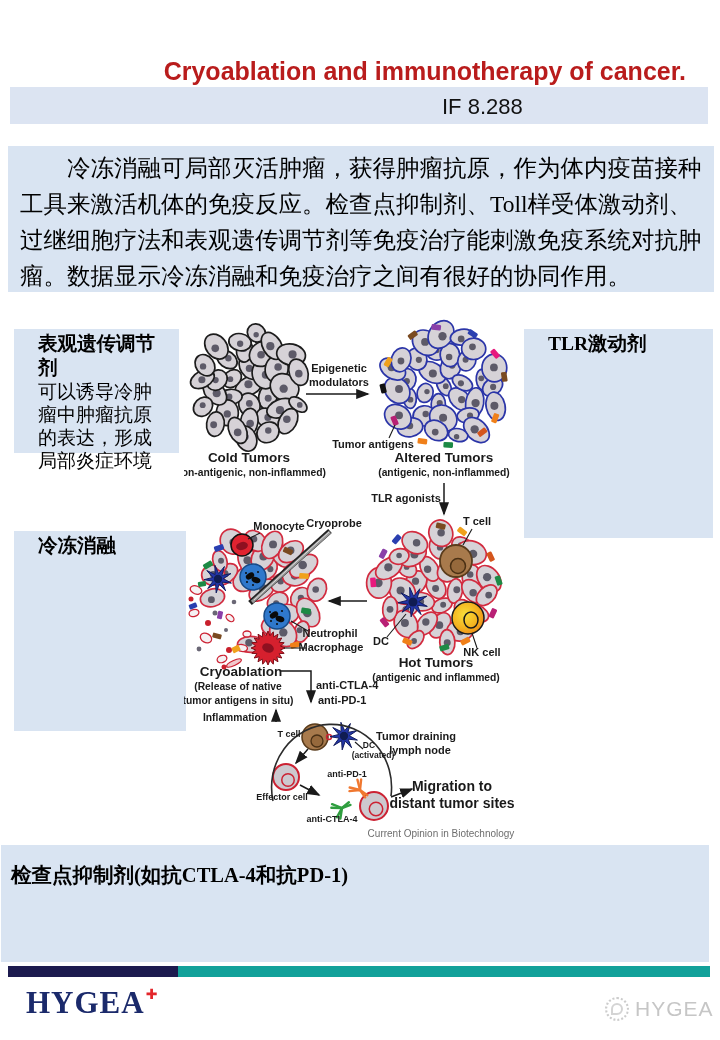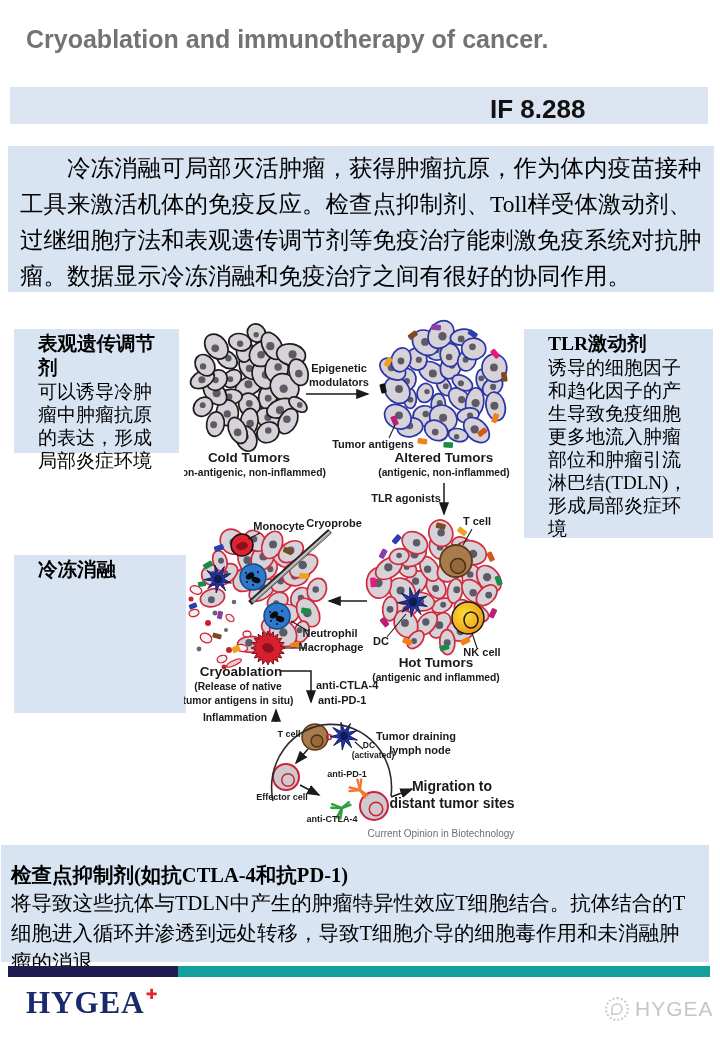--- a/index.html
+++ b/index.html
@@ -3,33 +3,33 @@
 <meta charset="utf-8">
 <style>
   :root{
     --box-blue:#d9e4f2; --bar-blue:#dce4f2; --navy:#1d1b4f; --teal:#12a19a;
     --logo-navy:#1b2a6b; --cross-red:#e3262b; --wm-grey:#c6c6c6; --ink:#111111;
   }
   html,body{margin:0;padding:0;}
   body{width:720px;height:1040px;background:#ffffff;position:relative;overflow:hidden;
        font-family:"Liberation Sans",sans-serif;color:var(--ink);}
   .abs{position:absolute;}
-  .page-title{left:26px;top:8px;width:660px;font-size:25px;font-weight:bold;color:#737373;}
+  .page-title{left:26px;top:40px;width:660px;font-size:25px;font-weight:bold;color:#b91c1c;text-align:right;}
   .journal-bar{left:10px;top:87px;width:698px;height:37px;background:var(--bar-blue);}
   .journal-cite{left:12px;top:7px;font-size:19.5px;}
-  .journal-if{left:480px;top:7px;font-size:26px;font-weight:bold;}
+  .journal-if{left:432px;top:7px;font-size:22px;}
   .cjk{font-family:"Liberation Serif",serif;color:#000;}
   .abstract-box{left:8px;top:146px;width:706px;height:146px;background:var(--box-blue);}
   .abstract-box p{margin:0;padding:4px 1px 0 12px;font-size:23.5px;line-height:36px;text-indent:2em;}
   .note{background:var(--box-blue);padding:3px 24px;box-sizing:border-box;}
   .note .nt{font-weight:bold;font-size:19.5px;line-height:24px;}
   .note .nb{font-size:19px;line-height:23px;}
   .note-epi{left:14px;top:329px;width:165px;height:124px;}
   .note-tlr{left:524px;top:329px;width:189px;height:209px;}
-  .note-cryo{left:14px;top:531px;width:172px;height:158px;margin-top:24px;}
+  .note-cryo{left:14px;top:531px;width:172px;height:200px;}
   .note-checkpoint{left:1px;top:845px;width:708px;height:117px;padding:16px 10px;}
   .note-checkpoint .nt{font-size:20.5px;line-height:28px;}
   .note-checkpoint .nb{font-size:20.5px;line-height:29.5px;}
   .figure-svg{left:184px;top:318px;}
   .bar-navy{left:8px;top:966px;width:170px;height:11px;background:var(--navy);}
   .bar-teal{left:178px;top:966px;width:532px;height:11px;background:var(--teal);}
   .logo{left:26px;top:985px;font-family:"Liberation Serif",serif;font-weight:bold;
         font-size:31px;color:var(--logo-navy);letter-spacing:1px;}
   .logo .cross{font-family:"DejaVu Sans",sans-serif;font-size:14px;color:var(--cross-red);
         vertical-align:14px;margin-left:1px;}
@@ -65,30 +65,28 @@
     <p>冷冻消融可局部灭活肿瘤，获得肿瘤抗原，作为体内疫苗接种工具来激活机体的免疫反应。检查点抑制剂、Toll样受体激动剂、过继细胞疗法和表观遗传调节剂等免疫治疗能刺激免疫系统对抗肿瘤。数据显示冷冻消融和免疫治疗之间有很好的协同作用。</p>
   </div>
 
   <div class="abs note note-epi cjk">
     <div class="nt">表观遗传调节剂</div>
     <div class="nb">可以诱导冷肿瘤中肿瘤抗原的表达，形成局部炎症环境</div>
   </div>
 
   <div class="abs note note-tlr cjk">
     <div class="nt">TLR激动剂</div>
-    <div class="nb">诱导的细胞因子和趋化因子的产生导致免疫细胞更多地流入肿瘤部位和肿瘤引流淋巴结(TDLN)，形成局部炎症环境</div>
   </div>
 
   <div class="abs note note-cryo cjk">
     <div class="nt">冷冻消融</div>
   </div>
 
   <div class="abs note note-checkpoint cjk">
     <div class="nt">检查点抑制剂(如抗CTLA-4和抗PD-1)</div>
-    <div class="nb">将导致这些抗体与TDLN中产生的肿瘤特异性效应T细胞结合。抗体结合的T细胞进入循环并渗透到远处转移，导致T细胞介导的细胞毒作用和未消融肿瘤的消退。</div>
   </div>
 
   <svg class="abs figure-svg" width="340" height="528" viewBox="0 0 340 528">
     <defs>
       <marker id="arw" viewBox="0 0 8 6" refX="7" refY="3" markerWidth="9" markerHeight="7" orient="auto">
         <path d="M0,0 L8,3 L0,6 Z" fill="#1a1a1a"></path>
       </marker>
       <radialGradient id="nkgrad" cx="40%" cy="40%" r="75%">
         <stop offset="0%" stop-color="#f9df3a"></stop>
           <stop offset="55%" stop-color="#f4b31f"></stop>

